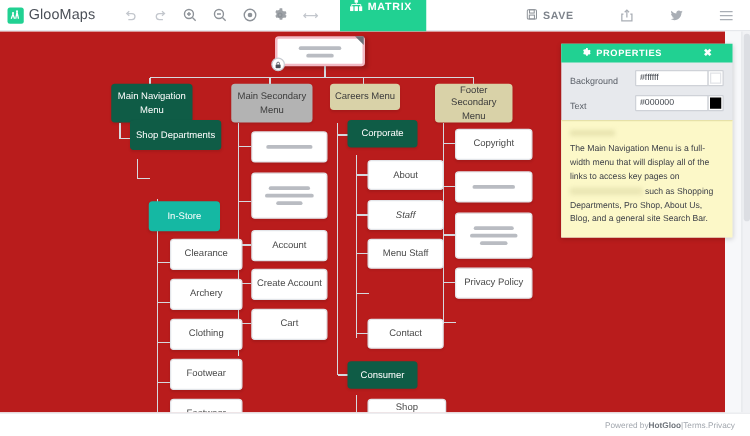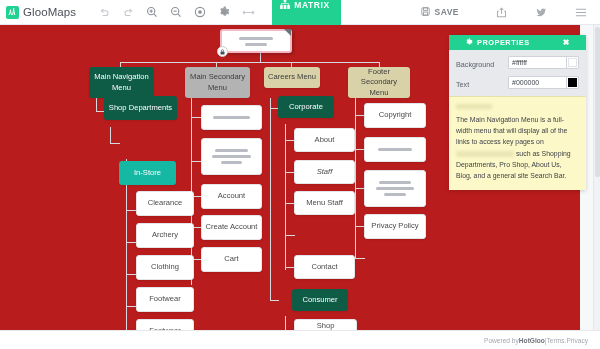--- a/index.html
+++ b/index.html
@@ -435,21 +435,21 @@
     </div>
     <div class="node white" style="left:294px; top:135px; width:61px; height:24px;font-style:italic;">
       <span>Staff</span>
     </div>
     <div class="node white" style="left:294px; top:166px; width:61px; height:24px;">
       <span>Menu Staff</span>
     </div>
     <div class="node white" style="left:294px; top:230px; width:61px; height:24px;">
       <span>Contact</span>
     </div>
-    <div class="node darkgreen" style="left:292px; top:264px; width:56px; height:22px;">
+    <div class="node darkgreen" style="left:278px; top:264px; width:56px; height:22px;">
       <span>Consumer</span>
     </div>
     <div class="node white" style="left:294px; top:294px; width:63px; height:24px;">
       <span>Shop Departments</span>
     </div>
 
     <div class="node khaki" style="left:348px; top:42px; width:62px; height:31px;">
       <span>Footer Secondary Menu</span>
     </div>
     <div class="node white" style="left:364px; top:78px; width:62px; height:25px;">

